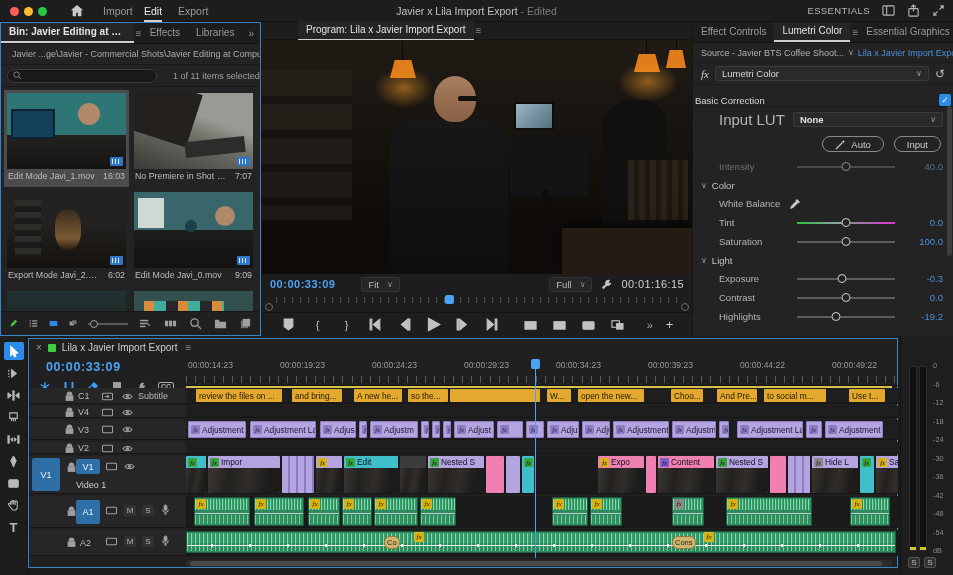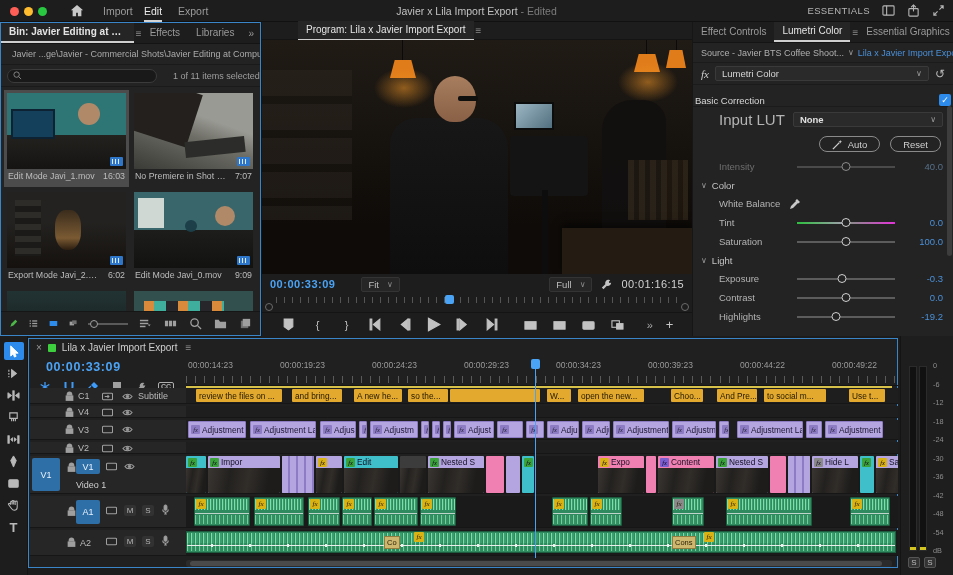--- a/index.html
+++ b/index.html
@@ -178,21 +178,21 @@
   .a1clip::after{content:"";position:absolute;left:0;right:0;bottom:1px;height:9px;
      background:repeating-linear-gradient(90deg,#6fcf9a 0 1px,#358f63 1px 3px,transparent 3px 4px)}
   .a1clip .afx{position:absolute;left:1px;top:1px;width:10px;height:10px;border-radius:1px;color:#241c00;font-size:7px;font-style:italic;font-family:"Liberation Serif",serif;display:flex;align-items:center;justify-content:center;z-index:2}
   .a1line{position:absolute;left:0;right:0;top:55%;height:1px;background:#e6e6e6;opacity:.8;z-index:1}
   #a2clip{position:absolute;left:0;top:1px;bottom:2px;width:710px;background:#2f8a5f;border:1px solid #1e5c40;overflow:hidden}
   #a2clip .wtop{position:absolute;left:0;right:0;top:1px;height:10px;background:repeating-linear-gradient(90deg,#7fdda8 0 1px,#3b9e6e 1px 3px,transparent 3px 4px)}
   #a2clip .wbot{position:absolute;left:0;right:0;bottom:1px;height:8px;background:repeating-linear-gradient(90deg,#6fcf9a 0 1px,#358f63 1px 2px,transparent 2px 4px)}
   #a2clip .vline{position:absolute;left:0;right:0;top:13px;height:1px;background:#ececec}
   #a2clip .kdots{position:absolute;left:0;right:0;top:10px;height:7px;
      background-image:radial-gradient(circle,#f0f0f0 1.4px,transparent 1.6px);background-size:38px 7px;background-position:6px 0}
-  .a2badge{position:absolute;top:6px;height:13px;background:#cdb66e;border:1px solid #8f7c3e;border-radius:0;color:#2b2308;font-size:7.5px;display:flex;align-items:center;padding:0 2px;z-index:3}
+  .a2badge{position:absolute;top:6px;height:13px;background:#cdb66e;border:1px solid #8f7c3e;border-radius:6px;color:#2b2308;font-size:7.5px;display:flex;align-items:center;padding:0 2px;z-index:3}
   .a2fx{position:absolute;top:2px;width:10px;height:10px;background:#d9b214;border-radius:1px;color:#241c00;font-size:7px;font-style:italic;font-family:"Liberation Serif",serif;display:flex;align-items:center;justify-content:center;z-index:3}
   
   #ph-line{position:absolute;left:535px;top:32px;width:1px;height:190px;background:#4aa3f5;z-index:9}
   #ph-head{position:absolute;left:531px;top:23px;width:9px;height:10px;background:#4aa3f5;border-radius:2px;z-index:9}
   #hscroll{position:absolute;left:186px;top:224px;width:706px;height:7px;background:#2b2b2b;border-radius:3px}
   #hscroll i{position:absolute;left:4px;right:10px;top:1px;bottom:1px;background:#4a4a4a;border-radius:3px}
   
   #meters{position:absolute;left:900px;top:0;width:53px;height:239px;background:#1e1e1e;border-left:1px solid #141414}
   .mbar{position:absolute;top:30px;width:8px;height:185px;background:#111;border:1px solid #2b2b2b}
   .mbar i{position:absolute;left:0;right:0;bottom:0;height:3px;background:#d3c422}
@@ -520,21 +520,21 @@
     </div>
     <div id="lum-btns">
       <span class="pillbtn">
         <svg width="11" height="11" viewBox="0 0 12 12">
             <path d="M1 11 8 4" stroke="#d0d0d0" stroke-width="1.4"></path>
             <path d="M9 1l.6 1.4L11 3l-1.4.6L9 5l-.6-1.4L7 3l1.4-.6z" fill="#d0d0d0"></path>
           </svg>
         <span>Auto</span>
       </span>
       <span class="pillbtn">
-          <span>Reset</span>
+          <span>Input</span>
         </span>
     </div>
     <div class="lum-row">
       <span class="lab dim">Intensity</span>
       <span class="ltrack" style="background:#4a4a4a">
           <i class="lthumb" style="border-color: rgb(138, 138, 138); left: 50%;"></i>
         </span>
       <span class="lval dim">40.0</span>
     </div>
     <div class="lum-group">

